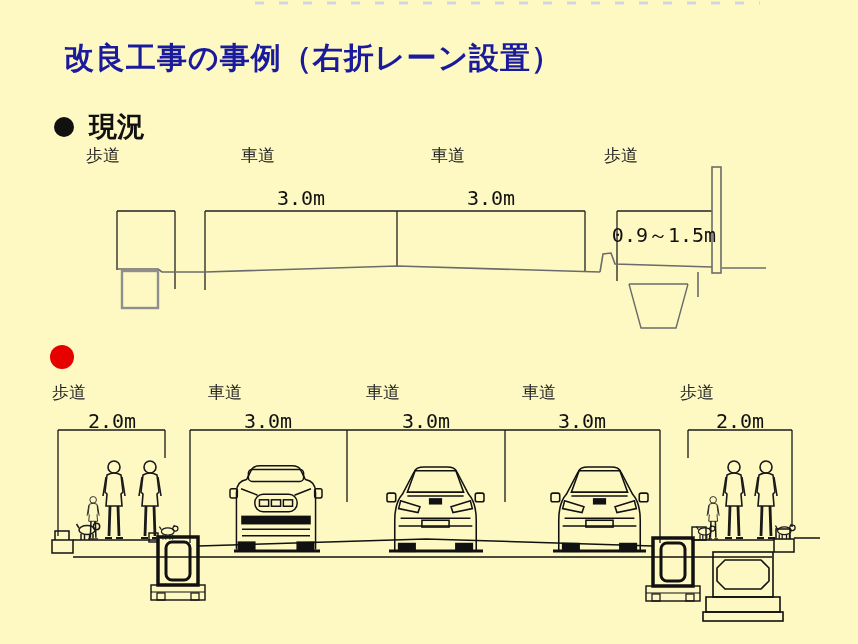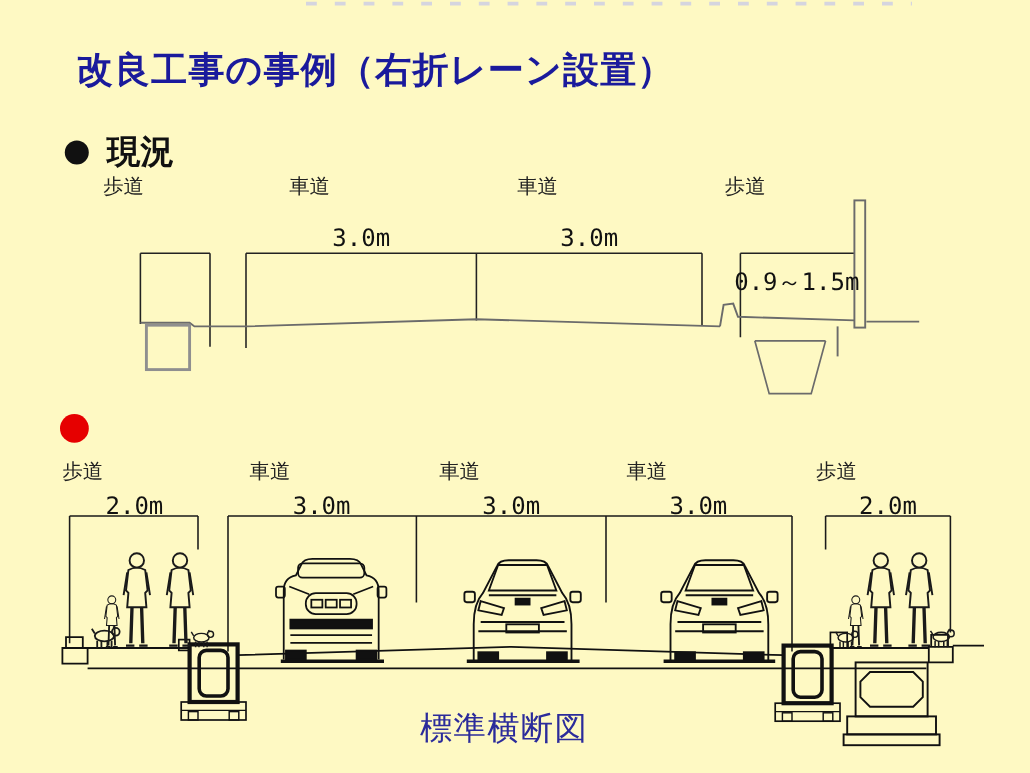--- a/index.html
+++ b/index.html
@@ -208,15 +208,14 @@
   <div class="lane-label" style="left:366px;top:381px;">車道</div>
   <div class="lane-label" style="left:522px;top:381px;">車道</div>
   <div class="lane-label" style="left:680px;top:381px;">歩道</div>
 
   <div class="dim-text" style="left:22px;top:409px;">2.0m</div>
   <div class="dim-text" style="left:178px;top:409px;">3.0m</div>
   <div class="dim-text" style="left:336px;top:409px;">3.0m</div>
   <div class="dim-text" style="left:492px;top:409px;">3.0m</div>
   <div class="dim-text" style="left:650px;top:409px;">2.0m</div>
 
-  <div class="caption">標準横断図</div>
 
 </div>
 
 </body></html>

